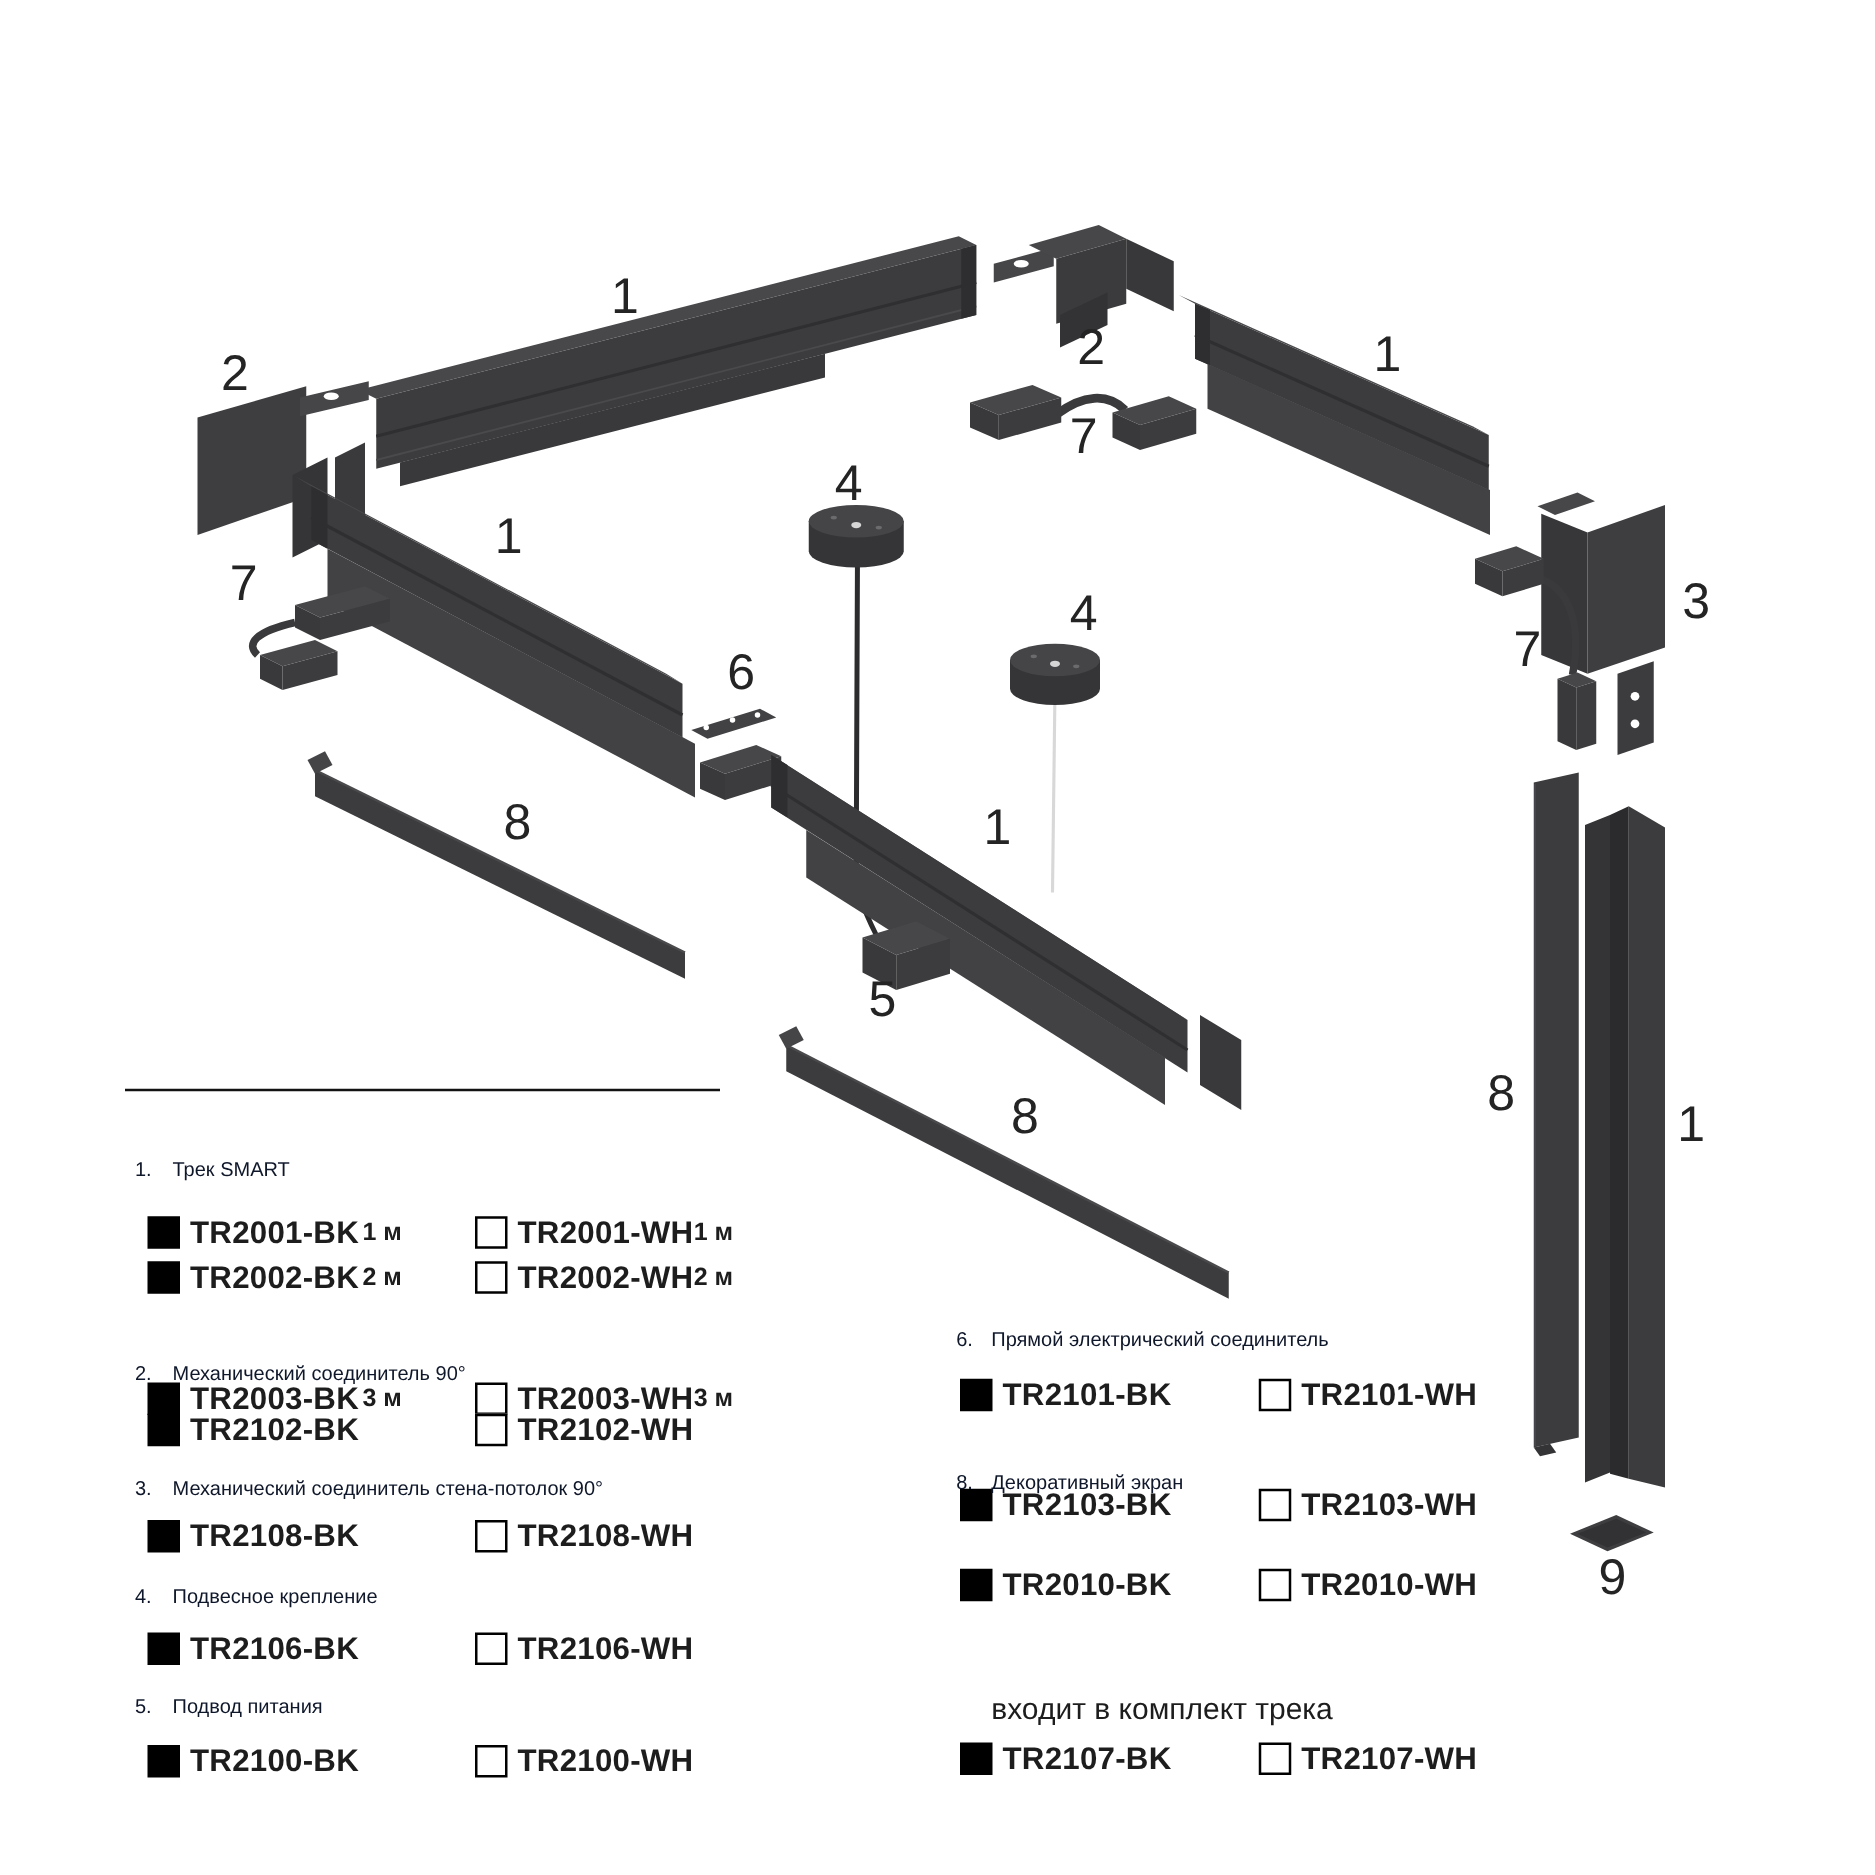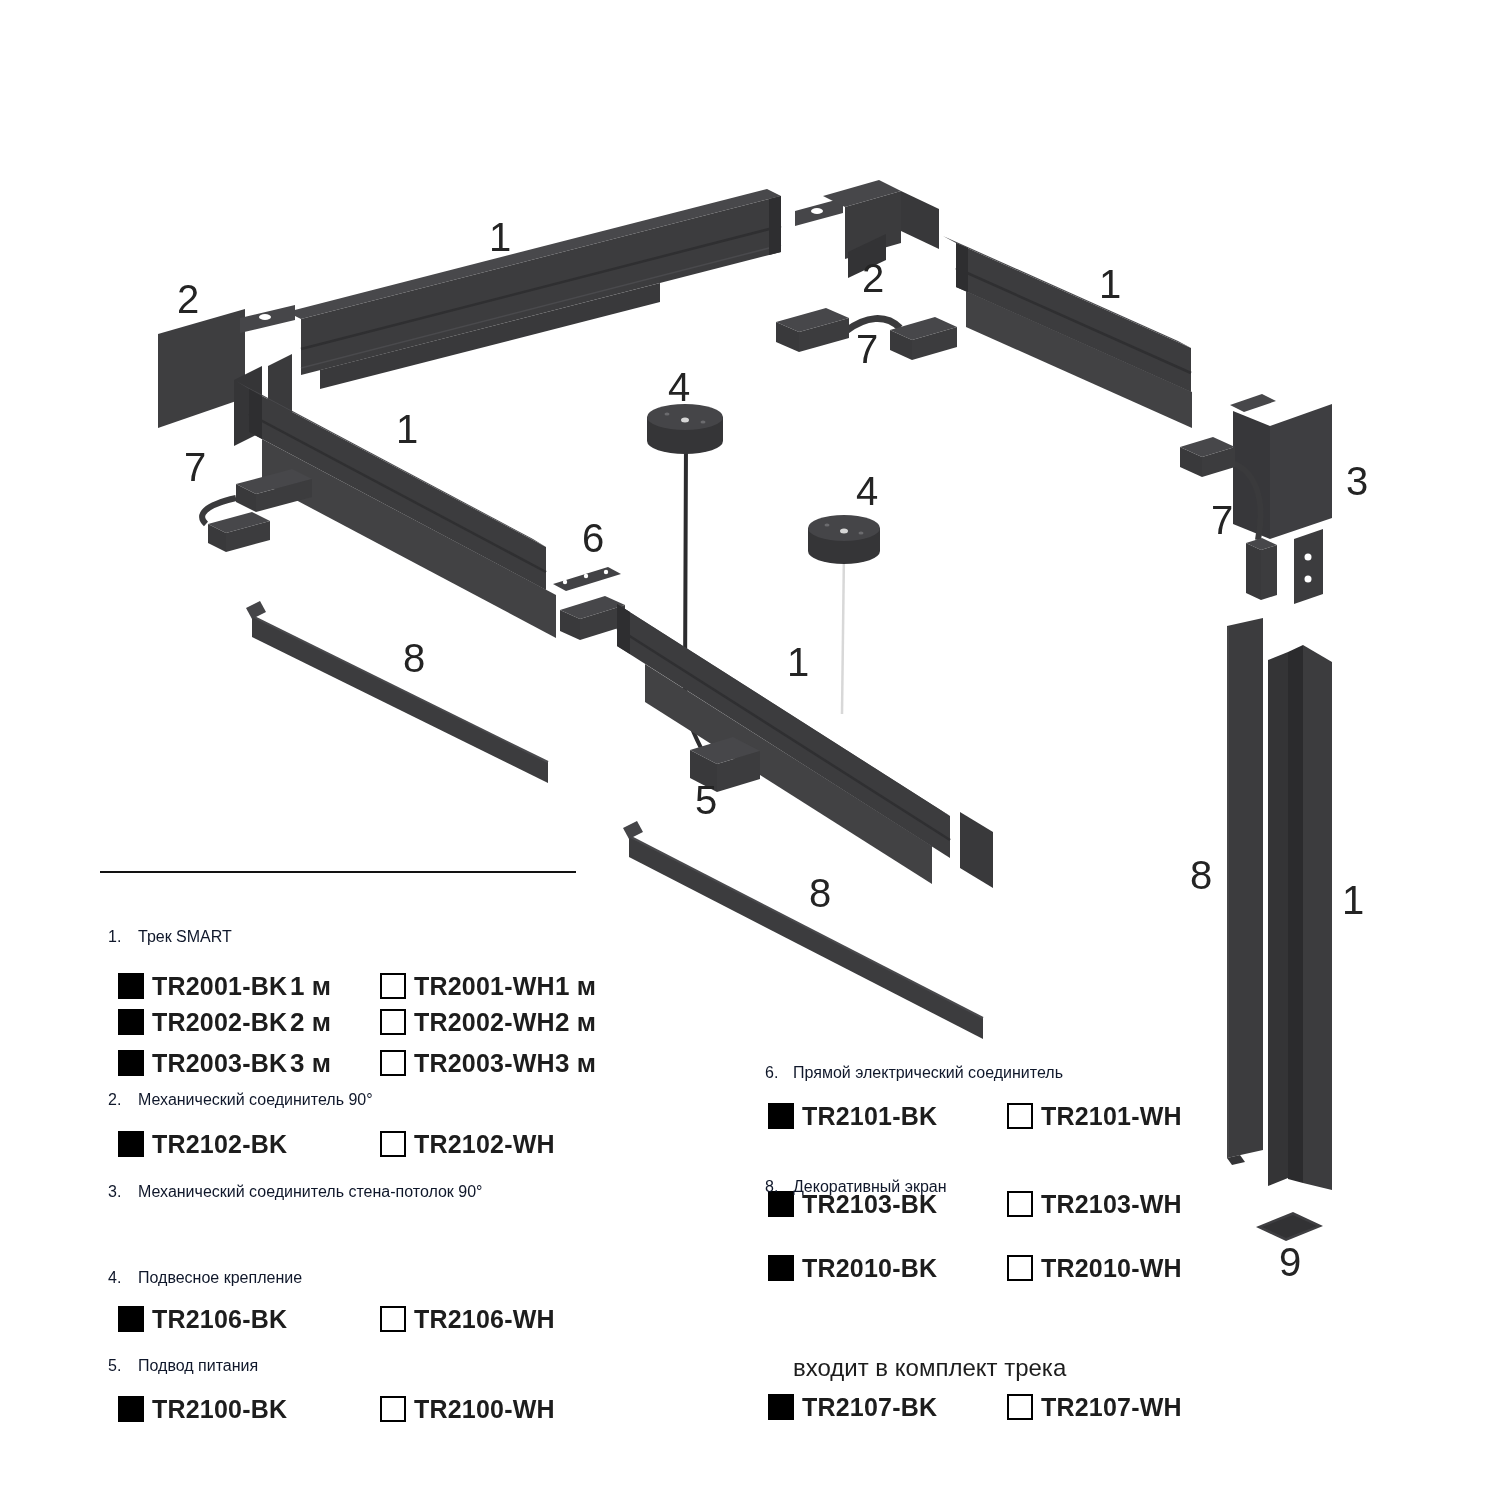--- a/index.html
+++ b/index.html
@@ -13,21 +13,21 @@
   .rule{position:absolute;left:100px;top:871px;width:476px;height:2px;background:#121212;}
   .sec-header{position:absolute;font-size:16px;line-height:30px;color:#0f172a;white-space:nowrap;}
   .sec-header .num{display:inline-block;width:30px;}
   .sec-header.rcol .num{width:28px;}
   .sec-line2{position:absolute;font-size:24px;line-height:30px;color:#1d1d1d;white-space:nowrap;}
   .lrow,.rrow{position:absolute;height:28px;}
   .lrow{left:100px;width:500px;}
   .rrow{left:765px;width:480px;}
   .cell{position:absolute;top:0;line-height:28px;white-space:nowrap;}
   .code{font-weight:bold;font-size:25px;letter-spacing:.2px;}
-  .size{font-weight:bold;font-size:26px;}
+  .size{font-weight:bold;font-size:20px;}
   .cb{position:absolute;top:1px;width:26px;height:26px;box-sizing:border-box;}
   .cb.bk{background:#000;}
   .cb.wh{background:#fff;border:2.5px solid #000;}
   .lrow .cb-bk{left:18px}.lrow .code-bk{left:52px}.lrow .size-bk{left:190px}
   .lrow .cb-wh{left:280px}.lrow .code-wh{left:314px}.lrow .size-wh{left:455px}
   .rrow .cb-bk{left:3px}.rrow .code-bk{left:37px}
   .rrow .cb-wh{left:242px}.rrow .code-wh{left:276px}
 </style>
 </head>
 <body>
@@ -231,21 +231,21 @@
     <span class="cell size size-wh">1 м</span>
   </div>
   <div class="lrow" style="top:1008px">
     <span class="cb bk cb-bk"></span>
     <span class="cell code code-bk">TR2002-BK</span>
     <span class="cell size size-bk">2 м</span>
     <span class="cb wh cb-wh"></span>
     <span class="cell code code-wh">TR2002-WH</span>
     <span class="cell size size-wh">2 м</span>
   </div>
-  <div class="lrow" style="top:1049px">
+  <div class="lrow" style="top:1105px">
     <span class="cb bk cb-bk"></span>
     <span class="cell code code-bk">TR2003-BK</span>
     <span class="cell size size-bk">3 м</span>
     <span class="cb wh cb-wh"></span>
     <span class="cell code code-wh">TR2003-WH</span>
     <span class="cell size size-wh">3 м</span>
   </div>
 
   <div class="sec-header" style="left:108px;top:1085px">
     <span class="num">2.</span><span>Механический соединитель 90°</span>
@@ -253,20 +253,26 @@
   <div class="lrow" style="top:1130px">
     <span class="cb bk cb-bk"></span>
     <span class="cell code code-bk">TR2102-BK</span>
     <span class="cb wh cb-wh"></span>
     <span class="cell code code-wh">TR2102-WH</span>
   </div>
 
   <div class="sec-header" style="left:108px;top:1177px">
     <span class="num">3.</span><span>Механический соединитель стена-потолок 90°</span>
   </div>
+  <div class="lrow" style="top:1215px">
+    <span class="cb bk cb-bk"></span>
+    <span class="cell code code-bk">TR2108-BK</span>
+    <span class="cb wh cb-wh"></span>
+    <span class="cell code code-wh">TR2108-WH</span>
+  </div>
 
   <div class="sec-header" style="left:108px;top:1263px">
     <span class="num">4.</span><span>Подвесное крепление</span>
   </div>
   <div class="lrow" style="top:1305px">
     <span class="cb bk cb-bk"></span>
     <span class="cell code code-bk">TR2106-BK</span>
     <span class="cb wh cb-wh"></span>
     <span class="cell code code-wh">TR2106-WH</span>
   </div>

